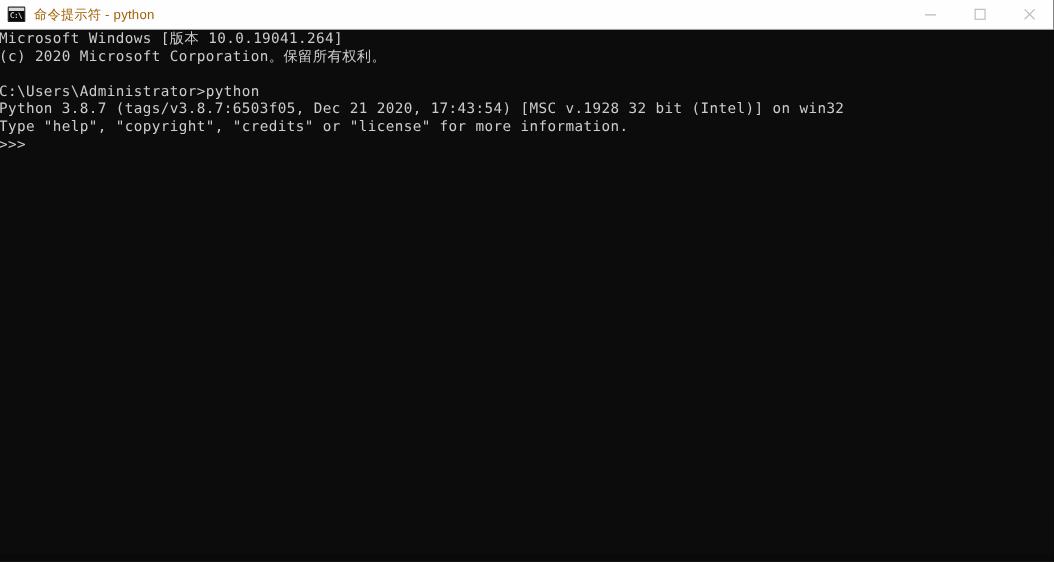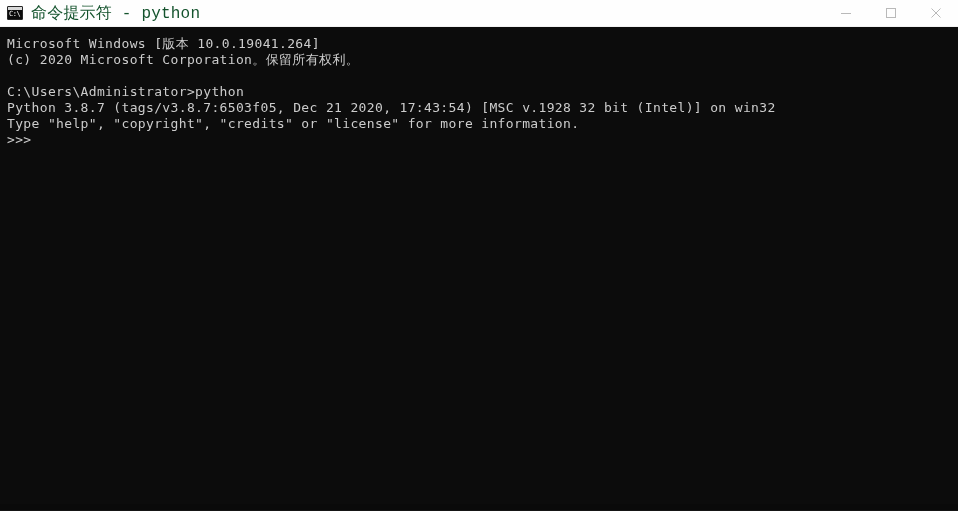--- a/index.html
+++ b/index.html
@@ -65,23 +65,23 @@
     left: 1px;
     top: 3px;
     font-family: "DejaVu Sans Mono", monospace;
     font-size: 7px;
     line-height: 9px;
     color: #ffffff;
     letter-spacing: -0.5px;
     white-space: nowrap;
   }
   .title-text {
-    font-family: Liberation Mono, monospace;
-    font-size: 16px;
-    color: #14532d;
+    font-family: Liberation Sans, sans-serif;
+    font-size: 12px;
+    color: #a16207;
     white-space: nowrap;
     letter-spacing: 0.2px;
   }
 
   
   .win-controls {
     display: flex;
     align-items: stretch;
     height: 27px;
     flex: 0 0 auto;
@@ -106,21 +106,21 @@
     width: 958px;
     height: 477px;
     background: #0c0c0c;
     overflow: hidden;
   }
   .console-text {
     position: absolute;
     top: 1px;
     left: -1px;
     margin: 0;
-    padding: 8px;
+    padding: 0;
     font-family: "DejaVu Sans Mono", monospace;
     font-size: 13px;
     line-height: 16px;
     color: #cccccc;
     white-space: pre;
     letter-spacing: 0.35px;
   }
 
   
   .watermark {

